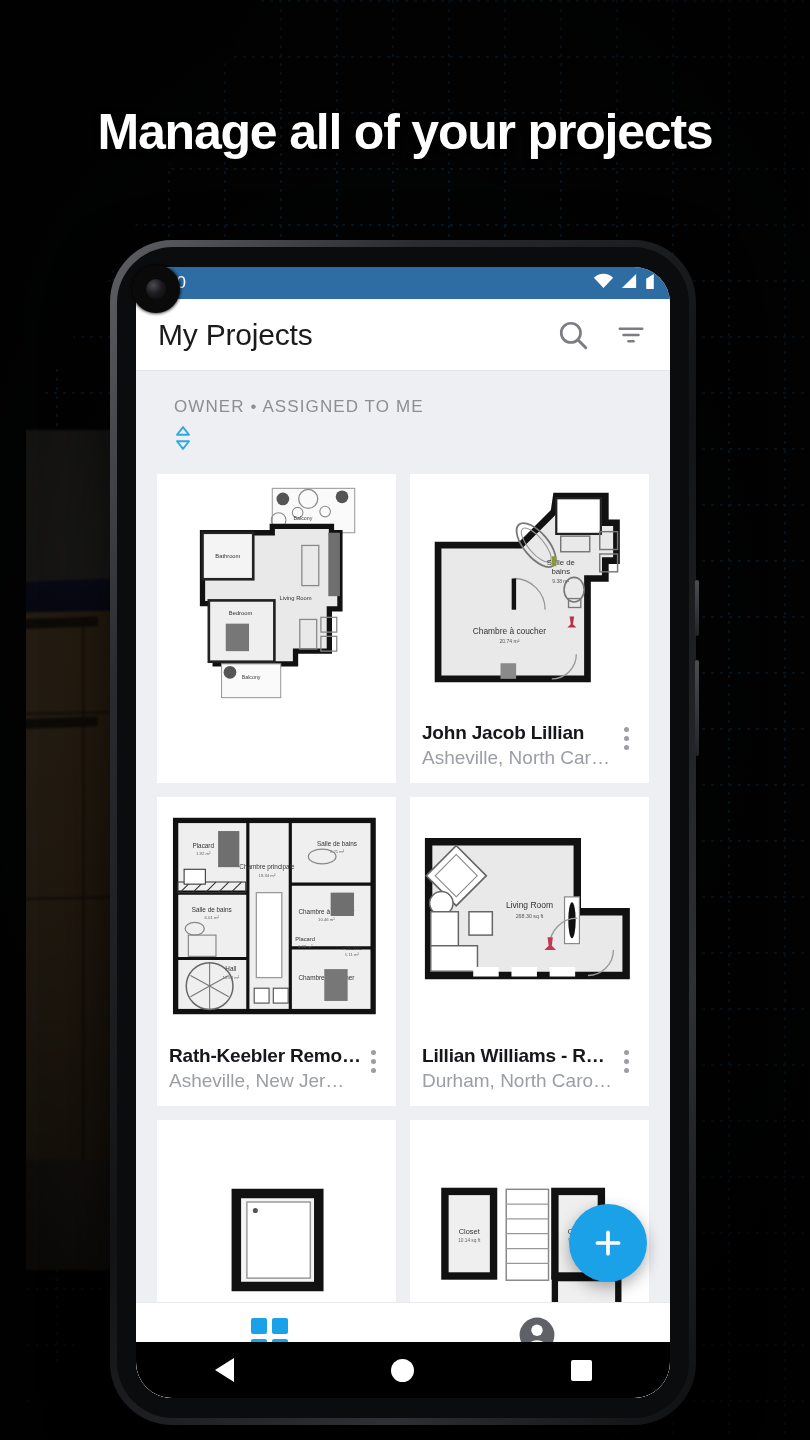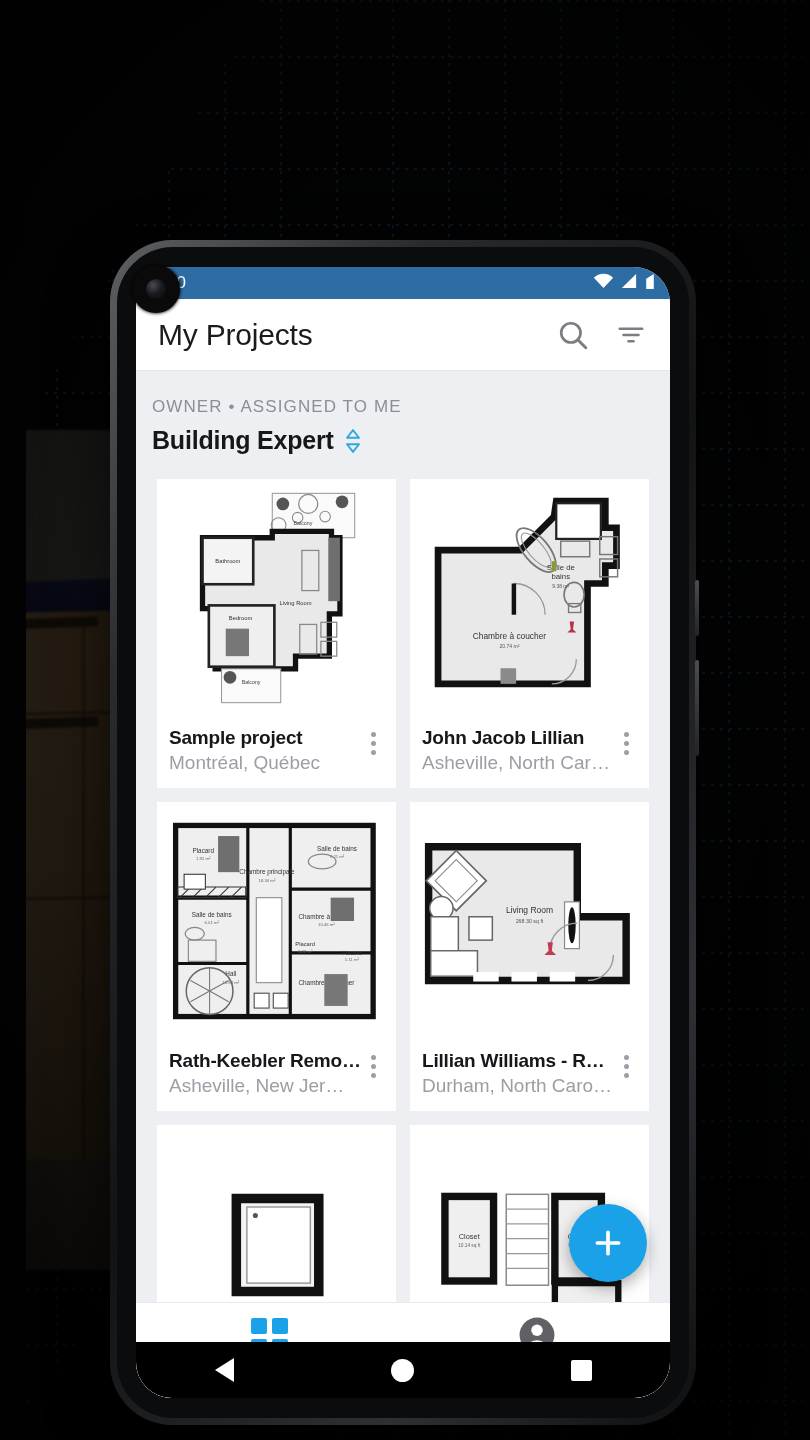--- a/index.html
+++ b/index.html
@@ -191,21 +191,21 @@
   .appbar-actions { margin-left:auto; display:flex; align-items:center; gap:26px; }
   .icon-btn { display:flex; align-items:center; justify-content:center; cursor:pointer; }
 
   
   .content {
     position:absolute; left:0; right:0;
     top:104px; bottom:0;
     background:#edeff2;
     overflow:hidden;
   }
-  .filter-block { padding:26px 16px 10px; }
+  .filter-block { padding:26px 38px 10px; }
   .filter-kicker {
     font-size:17px; color:#8b8e94; letter-spacing:1.1px; font-weight:400;
   }
   .filter-row { display:flex; align-items:center; gap:10px; margin-top:9px; }
   .filter-value { font-size:25px; font-weight:bold; color:#15171a; letter-spacing:-.2px; }
   .sort-toggle { display:flex; flex-direction:column; gap:2px; cursor:pointer; }
 
   .grid {
     display:grid;
     grid-template-columns:1fr 1fr;
@@ -306,20 +306,21 @@
     <div class="rp-floor"></div>
   </div>
 
   <div class="shard-top"></div>
   <div class="shard-bottom"></div>
   <div class="shard-left-edge"></div>
   <div class="bg-vignette"></div>
 </div>
 
 <div class="headline">
+  <span>Manage all of your projects</span>
 </div>
 
 <div id="phone">
   <div class="phone-shell"></div>
   <div class="phone-shell2"></div>
   <div class="side-btn b1"></div>
   <div class="side-btn b2"></div>
 
   <div class="phone-screen">
 
@@ -361,21 +362,20 @@
           </svg>
         </div>
       </div>
     </div>
 
     <div class="content">
 
       <div class="filter-block">
         <div class="filter-kicker">OWNER • ASSIGNED TO ME</div>
         <div class="filter-row">
-          <span class="filter-value">Building Expert</span>
           <span class="sort-toggle">
             <svg width="18" height="24" viewBox="0 0 14 22">
               <path d="M7 1 L12.5 8 L1.5 8 Z" fill="none" stroke="#2fa8e0" stroke-width="1.7" stroke-linejoin="round"></path>
               <path d="M7 21 L12.5 14 L1.5 14 Z" fill="none" stroke="#2fa8e0" stroke-width="1.7" stroke-linejoin="round"></path>
             </svg>
           </span>
         </div>
       </div>
 
       <div class="grid">
@@ -404,31 +404,20 @@
               <rect x="124" y="60" width="16" height="38" fill="none" stroke="#888" stroke-width="1.2"></rect>
               <rect x="149" y="48" width="11" height="60" fill="#6f6f6f"></rect>
               <rect x="122" y="130" width="16" height="28" fill="none" stroke="#888" stroke-width="1.2"></rect>
               <rect x="142" y="128" width="15" height="14" fill="none" stroke="#888" stroke-width="1.2"></rect>
               <rect x="142" y="146" width="15" height="14" fill="none" stroke="#888" stroke-width="1.2"></rect>
 
               <rect x="48" y="172" width="56" height="32" fill="#fafafa" stroke="#9a9a9a" stroke-width="1"></rect>
               <circle cx="56" cy="180" r="6" fill="#555"></circle>
               <text x="76" y="186" font-size="5" fill="#444" text-anchor="middle" font-family="sans-serif">Balcony</text>
             </svg>
-          </div>
-          <div class="card-meta">
-            <div class="card-text">
-              <div class="card-title">Sample project</div>
-              <div class="card-sub">Montréal, Québec</div>
-            </div>
-            <div class="kebab">
-                <i></i>
-                <i></i>
-                <i></i>
-              </div>
           </div>
         </div>
 
         <div class="card">
           <div class="card-thumb">
             <svg viewBox="0 0 200 190">
               <rect x="0" y="0" width="200" height="190" fill="#fff"></rect>
               <path d="M18 52 L92 52 L122 22 L124 8 L168 8 L168 32 L178 32 L178 66 L168 66 L168 82 L152 82 L152 172 L18 172 Z" fill="#e9e9e9" stroke="#111" stroke-width="6"></path>
               <rect x="124" y="10" width="40" height="32" fill="#fff" stroke="#222" stroke-width="2"></rect>
               <ellipse cx="106" cy="52" rx="11" ry="24" transform="rotate(-40 106 52)" fill="none" stroke="#777" stroke-width="1.6"></ellipse>

